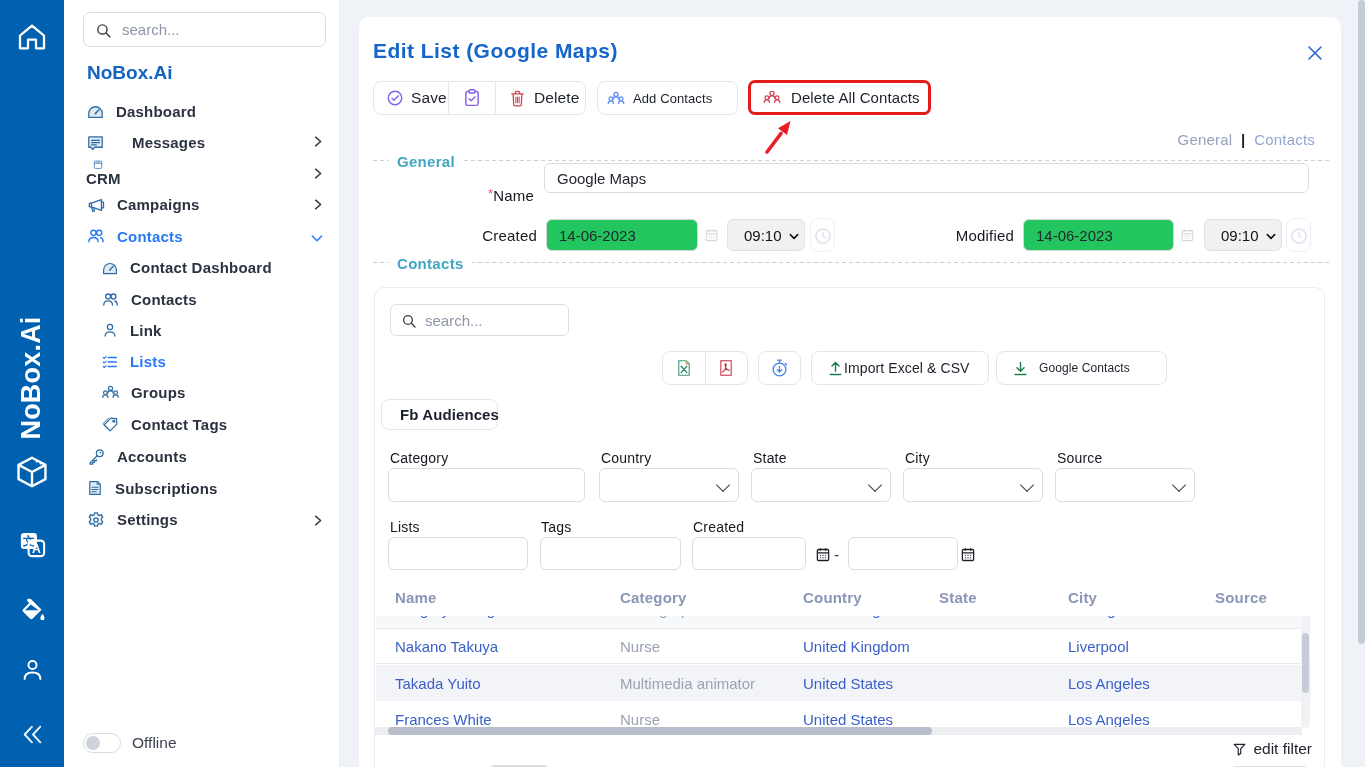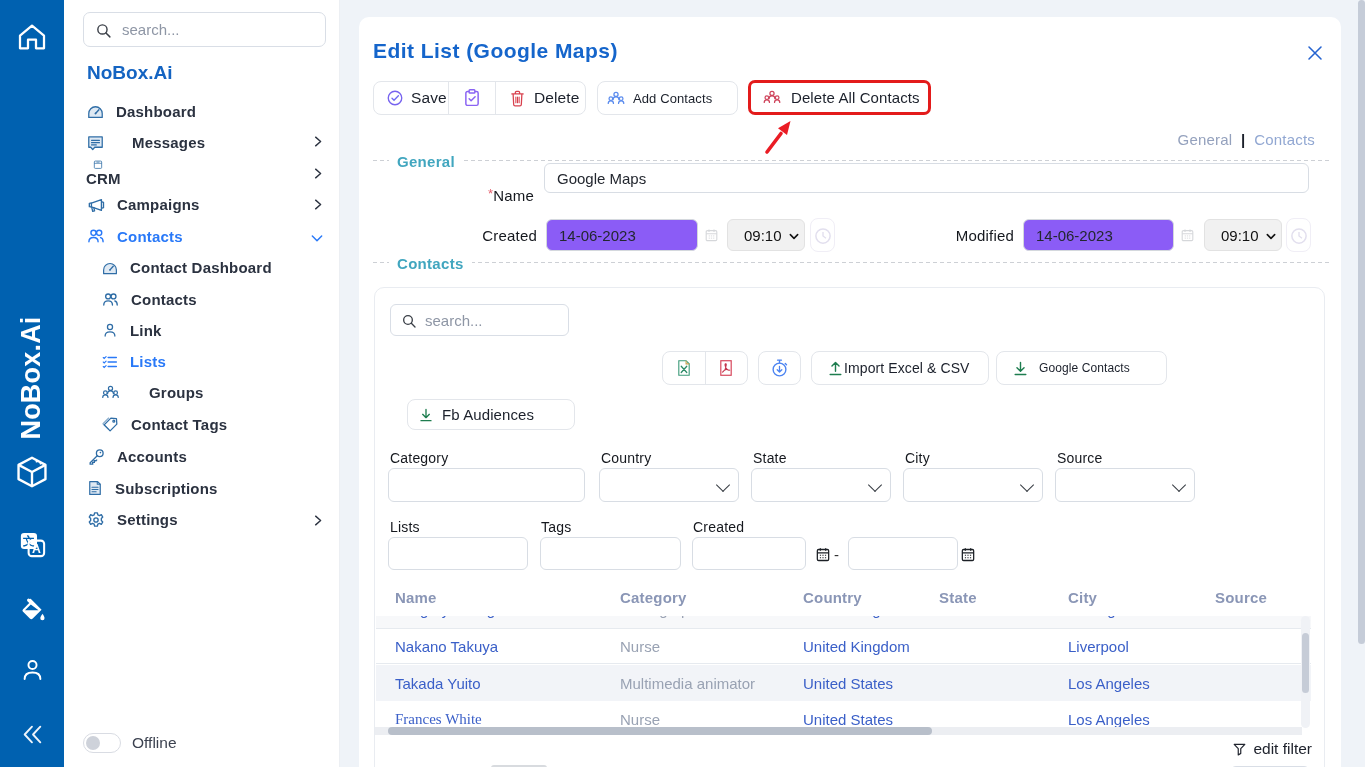--- a/index.html
+++ b/index.html
@@ -22,21 +22,21 @@
   
   #main { position:absolute; left:340px; top:0; right:0; bottom:0; background:#eff3f8; }
   #card { position:absolute; left:19px; top:17px; width:982px; height:790px; background:#fff; border-radius:10px; }
   #title { position:absolute; left:14px; top:22px; font-size:21px; font-weight:bold; color:#1565cb; letter-spacing:.45px; }
   .btn { position:absolute; height:34px; background:#fff; border:1px solid #e3e6eb; border-radius:8px; display:flex; align-items:center; }
   .btn .t { font-size:15.5px; color:#1b202b; letter-spacing:.1px; white-space:nowrap; }
   
   .fset { position:absolute; height:1px; background:repeating-linear-gradient(90deg,#cdd0d5 0 4px,transparent 4px 7px); }
   .fset .leg { position:absolute; left:16px; top:-7px; background:#fff; padding:0 8px; font-size:15px; font-weight:bold; color:#41a6bf; letter-spacing:.3px; }
   .inp { position:absolute; border:1px solid #d8dde4; border-radius:6px; background:#fff; font-size:15px; color:#23272f; display:flex; align-items:center; }
-  .inp.dis { background:#8b5cf6; border-color:#d4d8dd; }
+  .inp.dis { background:#22c55e; border-color:#d4d8dd; }
   .inp.sel::after { content:""; position:absolute; right:10px; top:10.5px; width:9px; height:9px; border-right:1.6px solid #363b42; border-bottom:1.6px solid #363b42; transform:rotate(45deg); }
   .flabel { position:absolute; font-size:14px; color:#15181e; letter-spacing:.2px; }
   
   #panel { position:absolute; left:15px; top:270px; width:951px; height:530px; border:1px solid #e9ecf1; border-radius:10px; background:#fff; }
   
   .th { position:absolute; font-size:15px; font-weight:bold; color:#8a96b6; letter-spacing:.2px; }
   .cell-link { color:#3a5fc8; } .cell-gray { color:#99a2b3; }
   
   #pgsb { position:absolute; right:0; top:0; width:7px; height:644px; background:#c5ccd8; border-radius:4px; }
 </style>
@@ -183,21 +183,21 @@
           </svg>
           <span class="t" style="font-size:14px;text-align:right;">Import Excel &amp; CSV</span>
         </div>
         <div class="btn" style="left:621px; top:63px; width:171px;">
           <svg style="margin-left:15px;" width="17" height="17" viewBox="0 0 24 24" fill="none" stroke="#1e7d4f" stroke-width="2" stroke-linecap="round" stroke-linejoin="round">
             <path d="M12 3.5 V15.5 M7 11 L12 16 17 11"></path>
             <path d="M4.5 20.5 h15"></path>
           </svg>
           <span class="t" style="margin-left:10px; font-size:12px;">Google Contacts</span>
         </div>
-        <div class="btn" style="left:32px; top:111px; width:168px; height:31px;">
+        <div class="btn" style="left:6px; top:111px; width:117px; height:31px;font-weight:bold;">
           <svg style="margin-left:10px;" width="16" height="16" viewBox="0 0 24 24" fill="none" stroke="#1e7d4f" stroke-width="2" stroke-linecap="round" stroke-linejoin="round">
             <path d="M12 3.5 V15.5 M7 11 L12 16 17 11"></path>
             <path d="M4.5 20.5 h15"></path>
           </svg>
           <span class="t" style="margin-left:8px; font-size:15px;">Fb Audiences</span>
         </div>
 
         <div class="flabel" style="left:15px; top:162px;">Category</div>
         <div class="flabel" style="left:226px; top:162px;">Country</div>
         <div class="flabel" style="left:378px; top:162px;">State</div>
@@ -248,21 +248,21 @@
             <span class="cell-link" style="position:absolute; left:427px;">United Kingdom</span>
             <span class="cell-link" style="position:absolute; left:692px;">Liverpool</span>
           </div>
           <div style="position:absolute; left:0; top:49.5px; width:100%; height:37px; background:#f2f4f8; border-bottom:1px solid #e6eaef; display:flex; align-items:center;">
             <span class="cell-link" style="position:absolute; left:19px;">Takada Yuito</span>
             <span class="cell-gray" style="position:absolute; left:244px;">Multimedia animator</span>
             <span class="cell-link" style="position:absolute; left:427px;">United States</span>
             <span class="cell-link" style="position:absolute; left:692px;">Los Angeles</span>
           </div>
           <div style="position:absolute; left:0; top:85.5px; width:100%; height:37px; background:#fff; display:flex; align-items:center;">
-            <span class="cell-link" style="position:absolute; left:19px;font-family:Liberation Serif, serif;">Frances White</span>
+            <span class="cell-link" style="position:absolute; left:19px;">Frances White</span>
             <span class="cell-gray" style="position:absolute; left:244px;">Nurse</span>
             <span class="cell-link" style="position:absolute; left:427px;">United States</span>
             <span class="cell-link" style="position:absolute; left:692px;">Los Angeles</span>
           </div>
         </div>
 
         <div style="position:absolute; left:926px; top:327.5px; width:9px; height:112px; background:#f0f2f6; border-radius:5px;"></div>
         <div style="position:absolute; left:927px; top:345px; width:7px; height:60px; background:#c6ccd7; border-radius:4px;"></div>
 
         <div style="position:absolute; left:0px; top:439px; width:927px; height:8px; background:#eceef2;"></div>
@@ -385,21 +385,21 @@
         </svg>
         <span class="lbl">Link</span>
       </div>
       <div class="nav active" style="left:37px; top:347.5px;">
         <svg width="18" height="18" viewBox="0 0 24 24" fill="none" stroke="#2979f8" stroke-width="1.8" stroke-linecap="round">
           <path d="M9.5 6 h11 M9.5 12 h11 M9.5 18 h11"></path>
           <path d="M3 6 l1.3 1.3 L6.8 4.8 M3 12 l1.3 1.3 L6.8 10.8 M3 18 l1.3 1.3 L6.8 16.8" stroke-width="1.5"></path>
         </svg>
         <span class="lbl">Lists</span>
       </div>
-      <div class="nav" style="left:37px; top:378px;gap:18px;">
+      <div class="nav" style="left:37px; top:378px;">
         <svg width="19" height="19" viewBox="0 0 24 24" fill="none" stroke="#2f6da6" stroke-width="1.5" stroke-linecap="round">
           <circle cx="12" cy="6.8" r="2.6"></circle>
           <path d="M8.3 13.5 Q8.3 9.9 12 9.9 Q15.7 9.9 15.7 13.5"></path>
           <circle cx="5.5" cy="12.2" r="2.3"></circle>
           <path d="M2.2 18.3 Q2.2 15 5.5 15 Q8.8 15 8.8 18.3"></path>
           <circle cx="18.5" cy="12.2" r="2.3"></circle>
           <path d="M15.2 18.3 Q15.2 15 18.5 15 Q21.8 15 21.8 18.3"></path>
         </svg>
         <span class="lbl">Groups</span>
       </div>

